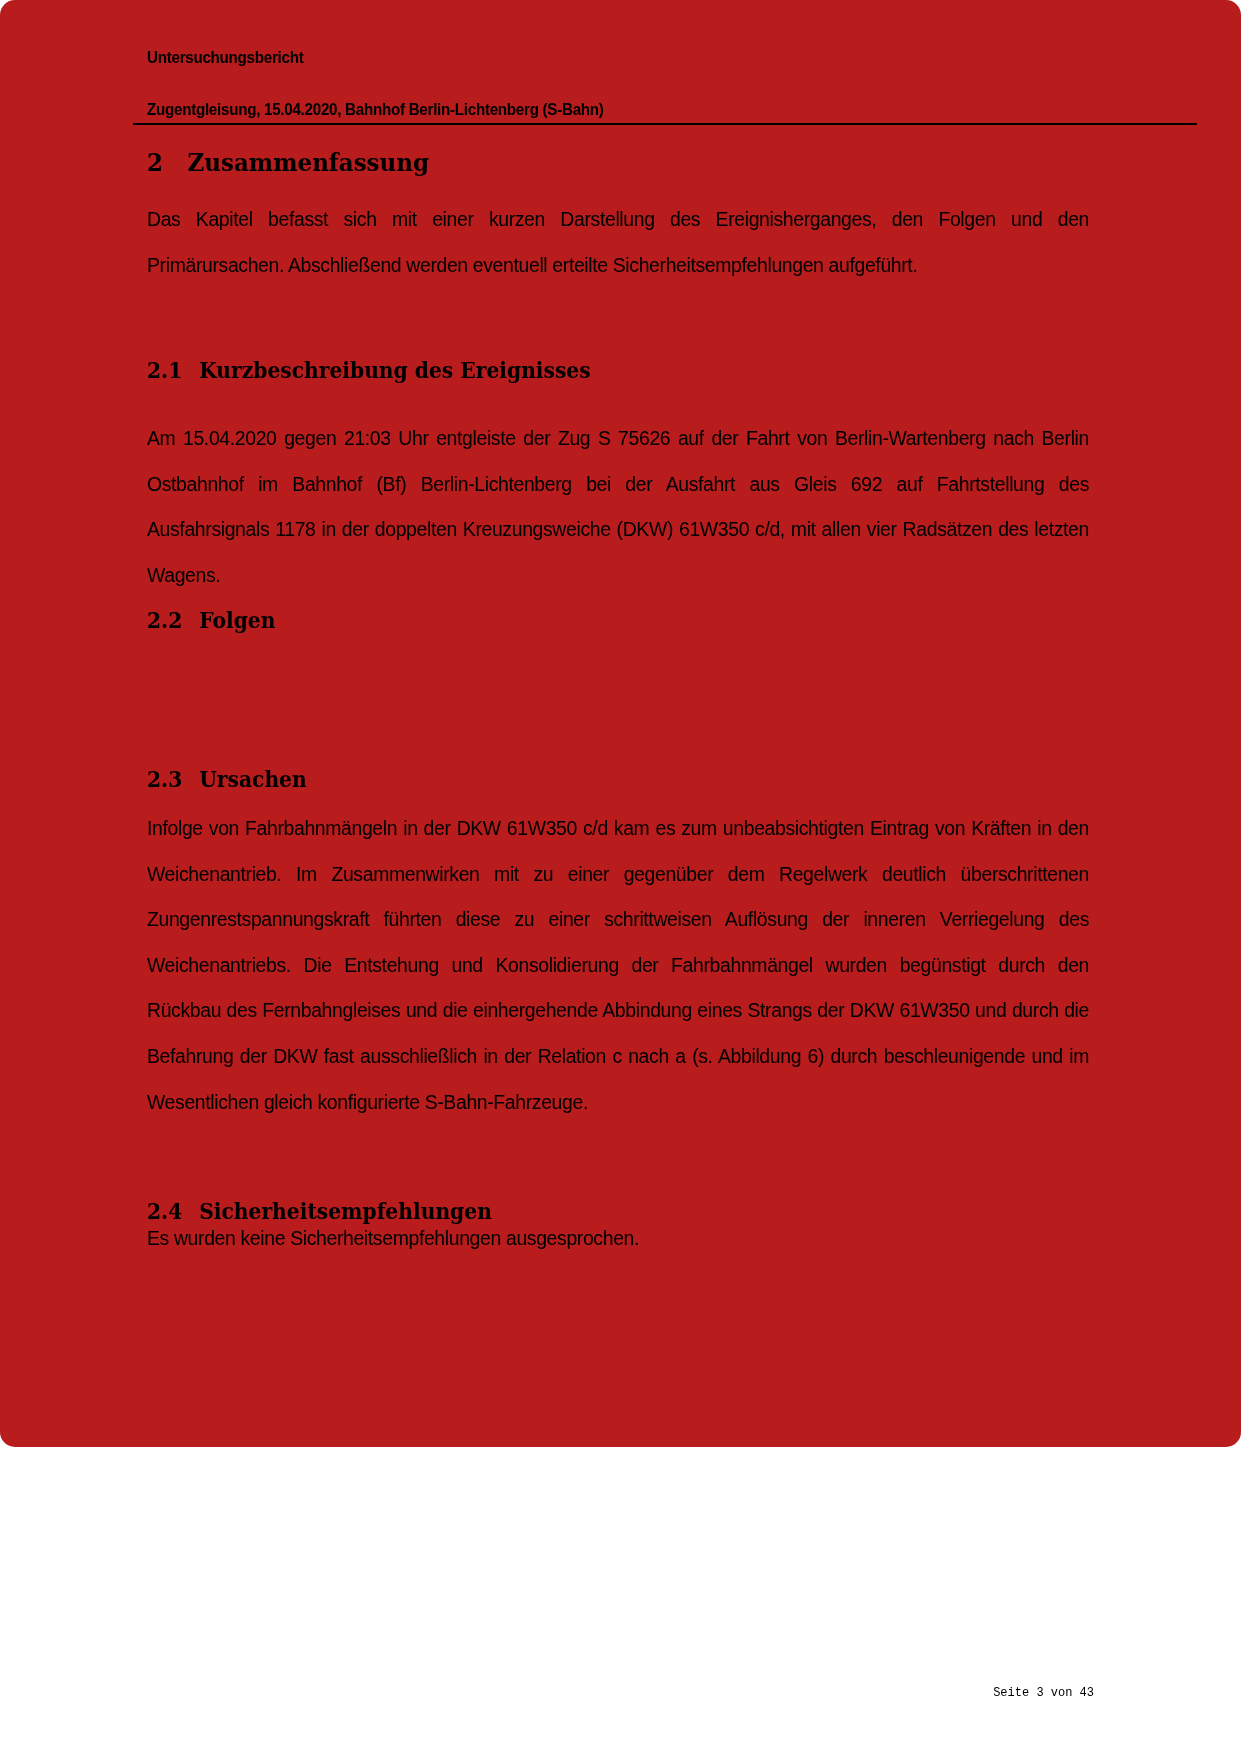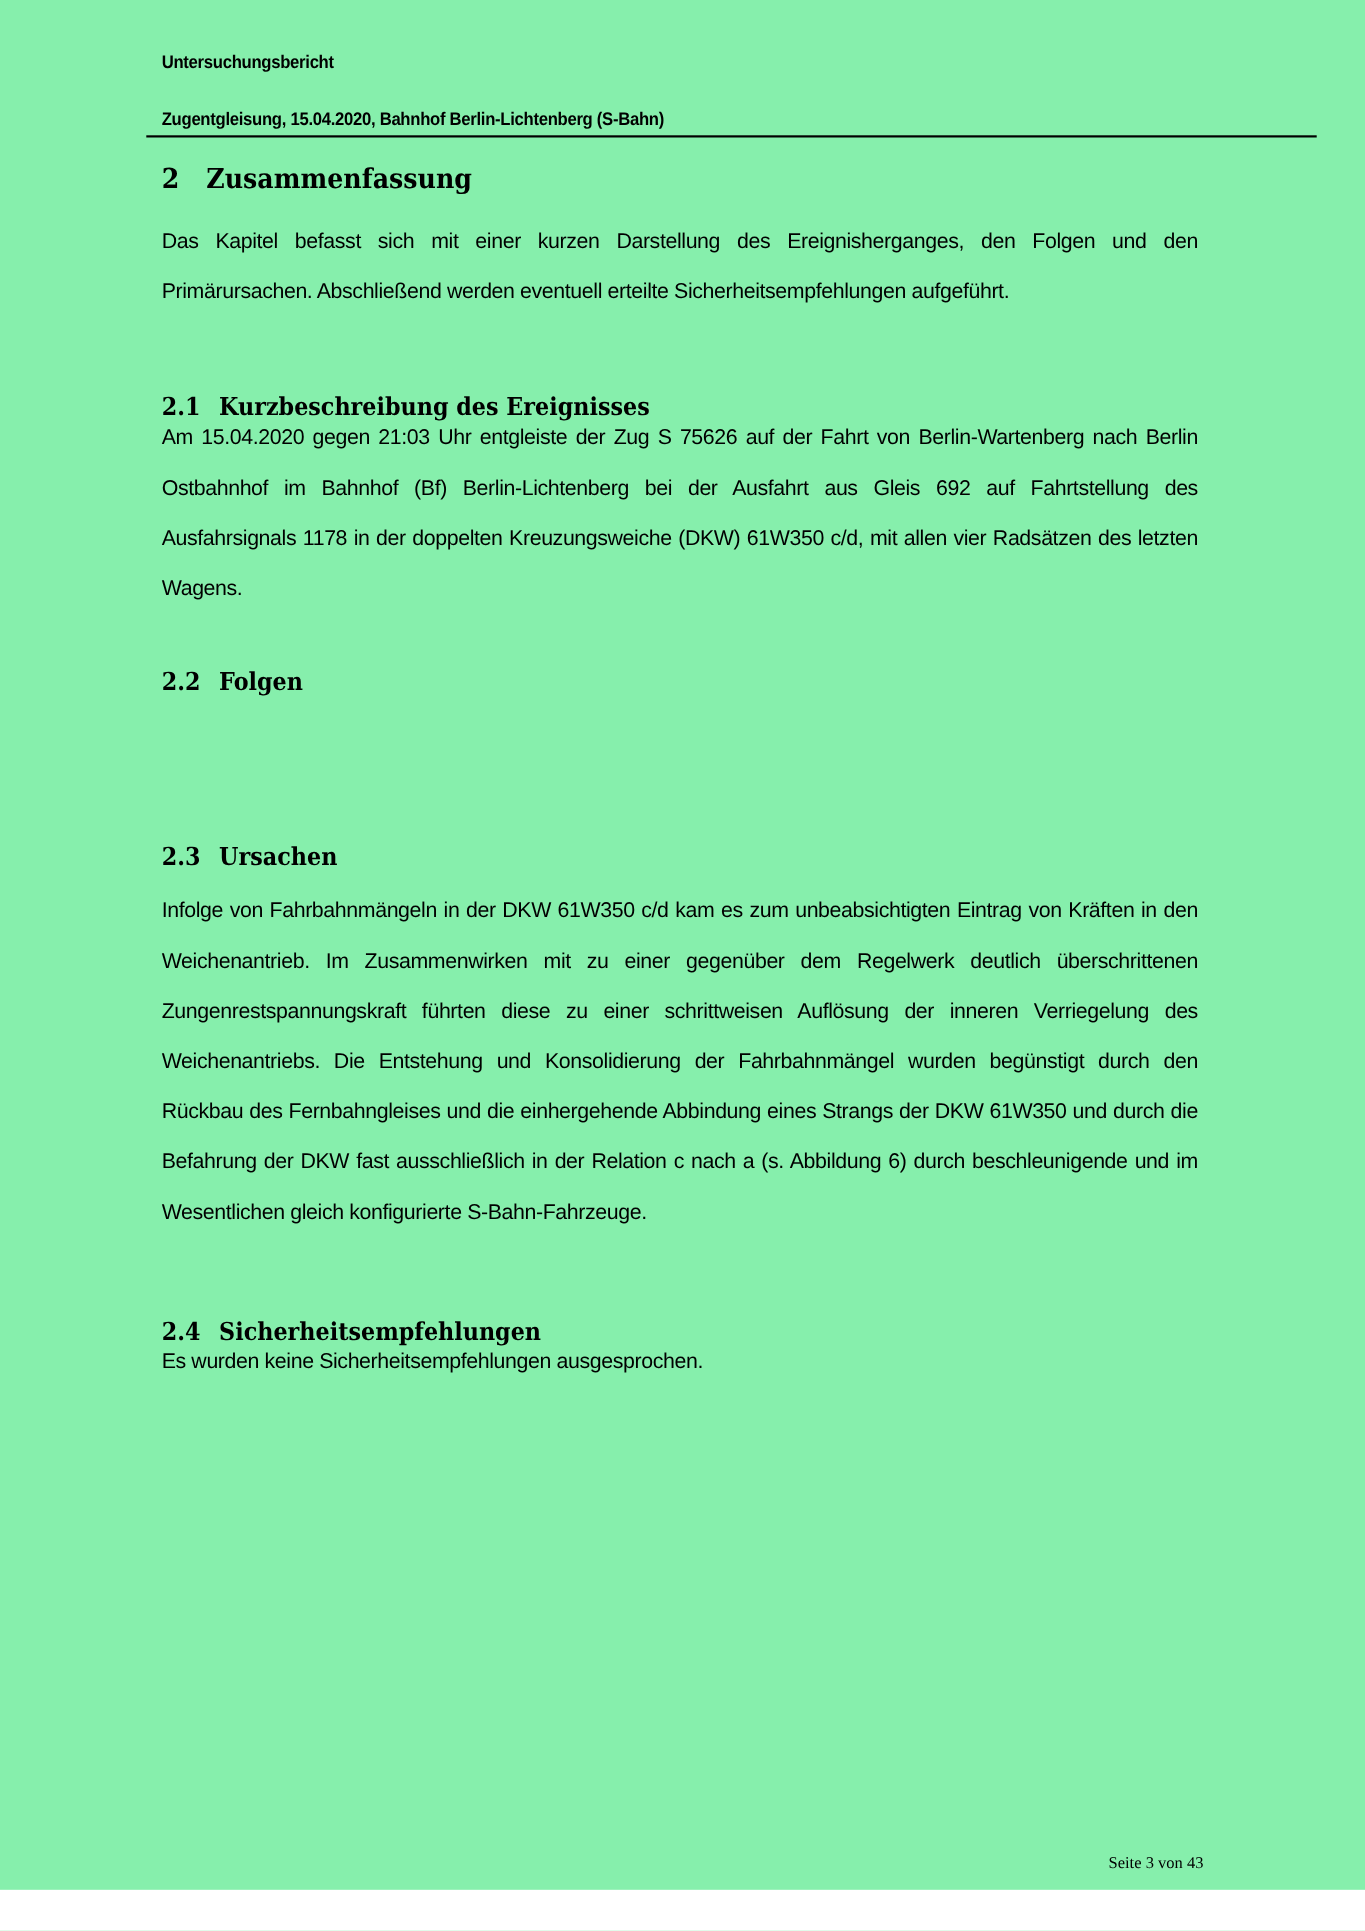--- a/index.html
+++ b/index.html
@@ -1,43 +1,43 @@
 <!DOCTYPE html>
 <html><head>
 <meta charset="utf-8">
 <style>
   html, body { margin: 0; padding: 0; background: #ffffff; }
   body { width: 1241px; height: 1755px; position: relative; overflow: hidden; color: #000; }
-  .page { position: absolute; left: 0; top: 0; width: 1241px; height: 1718px; background: #86efac; }
+  .page { position: absolute; left: 0; top: 0; width: 1241px; height: 1447px; background: #b91c1c; border-radius: 15px; }
   .hdr { position: absolute; left: 147px; font-family: "Liberation Sans", sans-serif; font-weight: bold; font-size: 16.5px; letter-spacing: -0.3px; transform: scaleX(0.92); transform-origin: left center; white-space: nowrap; }
   .hdr1 { top: 48px; }
   .hdr2 { top: 100px; }
   .rule { position: absolute; left: 133px; width: 1064px; top: 123px; height: 0; border-top: 2.4px solid #000; }
   h1, h2 { margin: 0; font-family: "DejaVu Serif", serif; font-weight: bold; color: #000; position: absolute; left: 147px; white-space: nowrap; }
   h1 { font-size: 25px; transform: scaleX(0.92); transform-origin: left center; }
   h2 { font-size: 22.5px; transform: scaleX(0.9); transform-origin: left center; }
   .num { display: inline-block; }
   h1 .num { width: 44px; }
   h2 .num { width: 58px; }
   p { margin: 0; position: absolute; left: 147px; width: 942px; font-family: "Liberation Sans", sans-serif; font-size: 19.4px; line-height: 45.6px; text-align: justify; letter-spacing: -0.35px; word-spacing: 0px; }
-  .footer { position: absolute; right: 147px; top: 1686px; font-family: Liberation Serif, serif; font-size: 15px; white-space: nowrap; }
+  .footer { position: absolute; right: 147px; top: 1686px; font-family: Liberation Mono, monospace; font-size: 12px; white-space: nowrap; }
 </style>
 </head>
 <body>
 
 <div class="page">
   <div class="hdr hdr1">Untersuchungsbericht</div>
   <div class="hdr hdr2">Zugentgleisung, 15.04.2020, Bahnhof Berlin-Lichtenberg (S-Bahn)</div>
   <div class="rule"></div>
 
   <h1 style="top:148px"><span class="num">2</span><span>Zusammenfassung</span></h1>
   <p style="top:197px">Das Kapitel befasst sich mit einer kurzen Darstellung des Ereignisherganges, den Folgen und den Primärursachen. Abschließend werden eventuell erteilte Sicherheitsempfehlungen aufgeführt.</p>
 
   <h2 style="top:357px"><span class="num">2.1</span><span>Kurzbeschreibung des Ereignisses</span></h2>
-  <p style="top:376px">Am 15.04.2020 gegen 21:03 Uhr entgleiste der Zug S 75626 auf der Fahrt von Berlin-Wartenberg nach Berlin Ostbahnhof im Bahnhof (Bf) Berlin-Lichtenberg bei der Ausfahrt aus Gleis 692 auf Fahrtstellung des Ausfahrsignals 1178 in der doppelten Kreuzungsweiche (DKW) 61W350 c/d, mit allen vier Radsätzen des letzten Wagens.</p>
+  <p style="top:416px">Am 15.04.2020 gegen 21:03 Uhr entgleiste der Zug S 75626 auf der Fahrt von Berlin-Wartenberg nach Berlin Ostbahnhof im Bahnhof (Bf) Berlin-Lichtenberg bei der Ausfahrt aus Gleis 692 auf Fahrtstellung des Ausfahrsignals 1178 in der doppelten Kreuzungsweiche (DKW) 61W350 c/d, mit allen vier Radsätzen des letzten Wagens.</p>
 
   <h2 style="top:607px"><span class="num">2.2</span><span>Folgen</span></h2>
 
   <h2 style="top:766px"><span class="num">2.3</span><span>Ursachen</span></h2>
   <p style="top:806px">Infolge von Fahrbahnmängeln in der DKW 61W350 c/d kam es zum unbeabsichtigten Eintrag von Kräften in den Weichenantrieb. Im Zusammenwirken mit zu einer gegenüber dem Regelwerk deutlich überschrittenen Zungenrestspannungskraft führten diese zu einer schrittweisen Auflösung der inneren Verriegelung des Weichenantriebs. Die Entstehung und Konsolidierung der Fahrbahnmängel wurden begünstigt durch den Rückbau des Fernbahngleises und die einhergehende Abbindung eines Strangs der DKW 61W350 und durch die Befahrung der DKW fast ausschließlich in der Relation c nach a (s. Abbildung 6) durch beschleunigende und im Wesentlichen gleich konfigurierte S-Bahn-Fahrzeuge.</p>
 
   <h2 style="top:1198px"><span class="num">2.4</span><span>Sicherheitsempfehlungen</span></h2>
   <p style="top:1216px">Es wurden keine Sicherheitsempfehlungen ausgesprochen.</p>
 
   <div class="footer">Seite 3 von 43</div>

